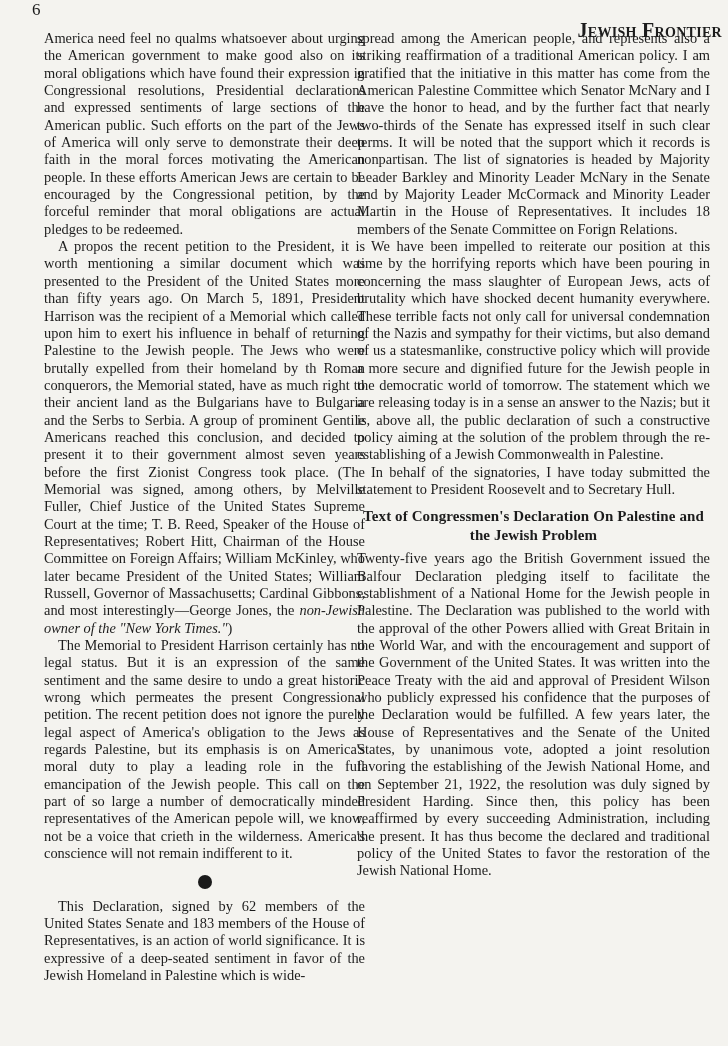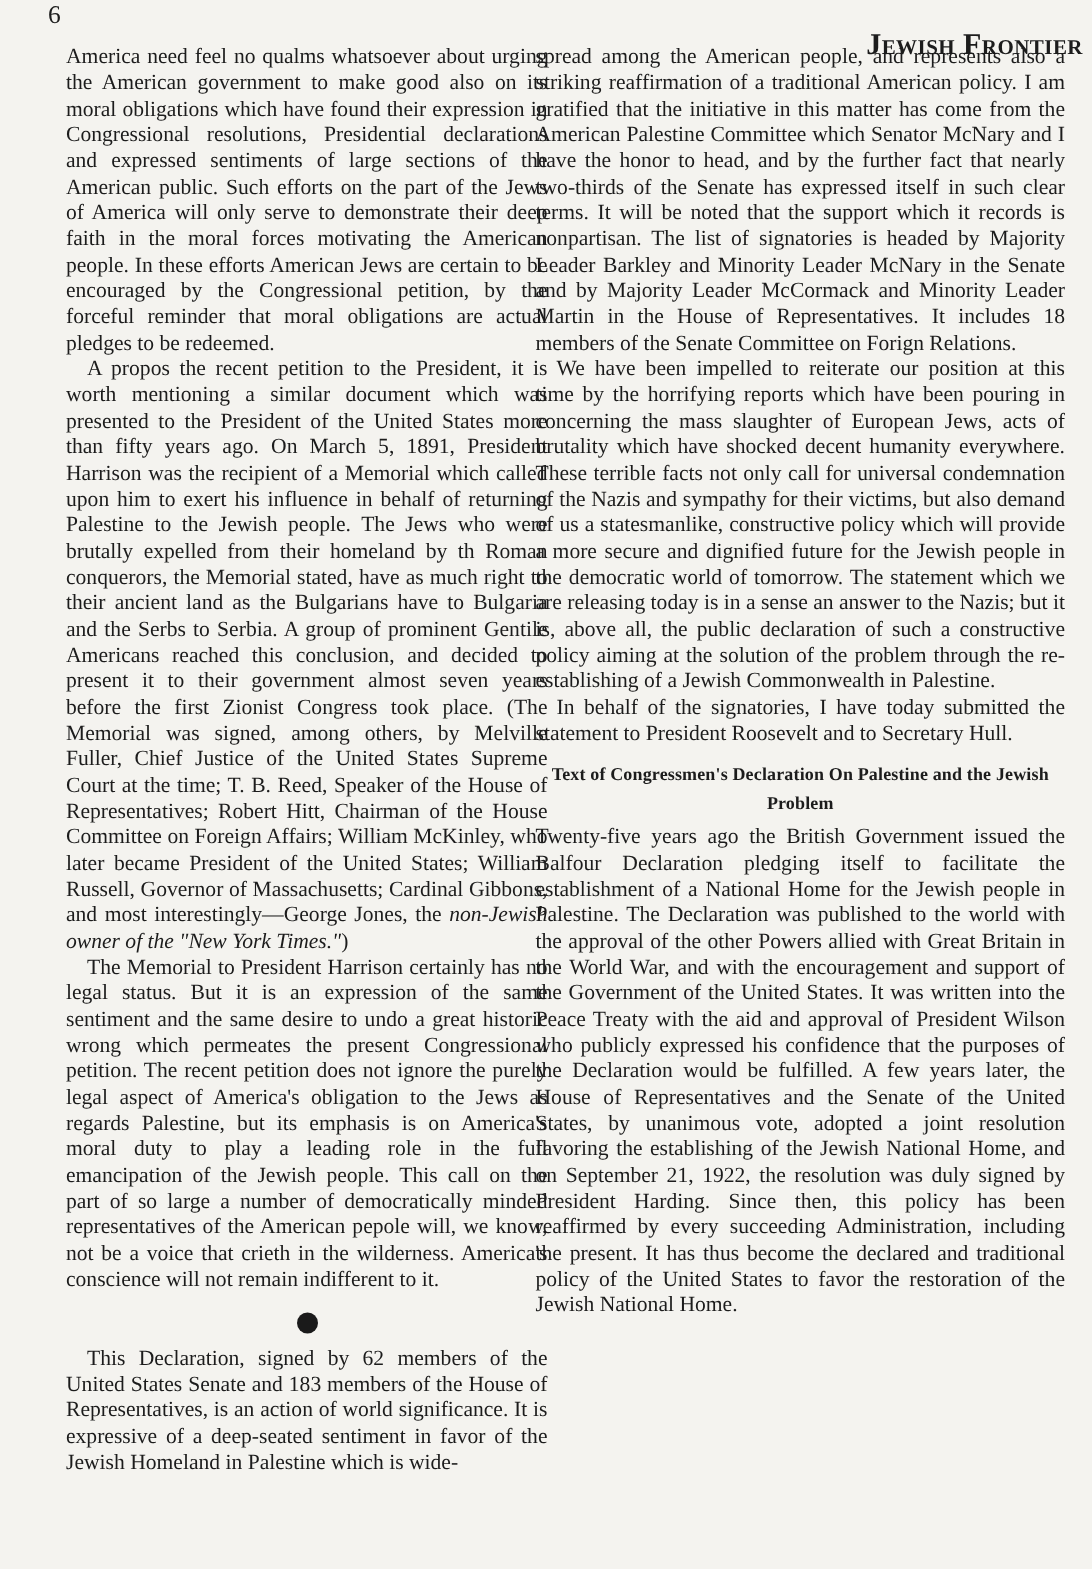--- a/index.html
+++ b/index.html
@@ -28,21 +28,21 @@
   .col-right { left: 357px; width: 353px; }
   p { margin: 0; text-indent: 14px; }
   p.noindent { text-indent: 0; }
   .date-line { text-indent: 0; text-align: left; }
   em.ital { font-style: italic; }
   .ornament {
     width: 14px; height: 14px; border-radius: 50%;
     background: #1a1a1a; margin: 12px auto 9px auto;
   }
   h2 {
-    margin: 0; font-size: 12px; line-height: 18.5px;
+    margin: 0; font-size: 15px; line-height: 18.5px;
     font-weight: bold; text-align: center; letter-spacing: 0.1px;
   }
   .h-left { margin-bottom: 5px; }
   .h-right { margin-top: 9px; margin-bottom: 6px; }
 </style>
 </head>
 <body>
 
 <div class="page-number">6</div>
 <div class="running-head">Jewish Frontier</div>

